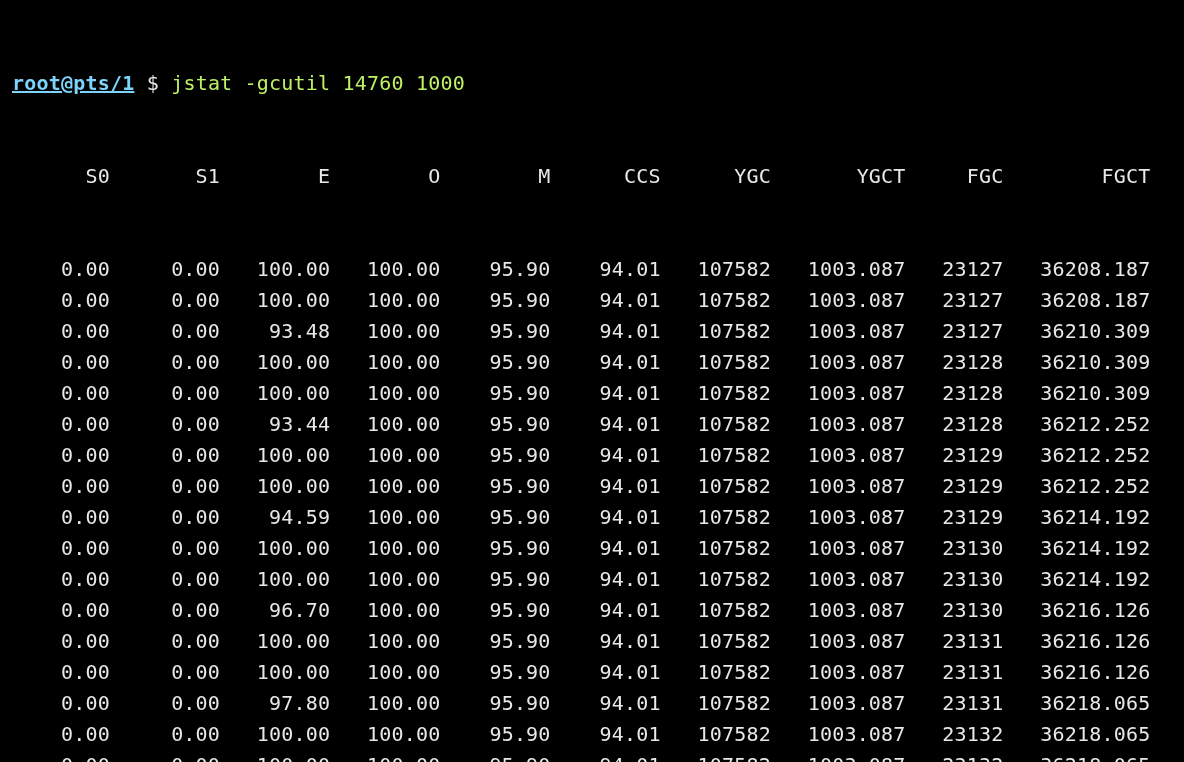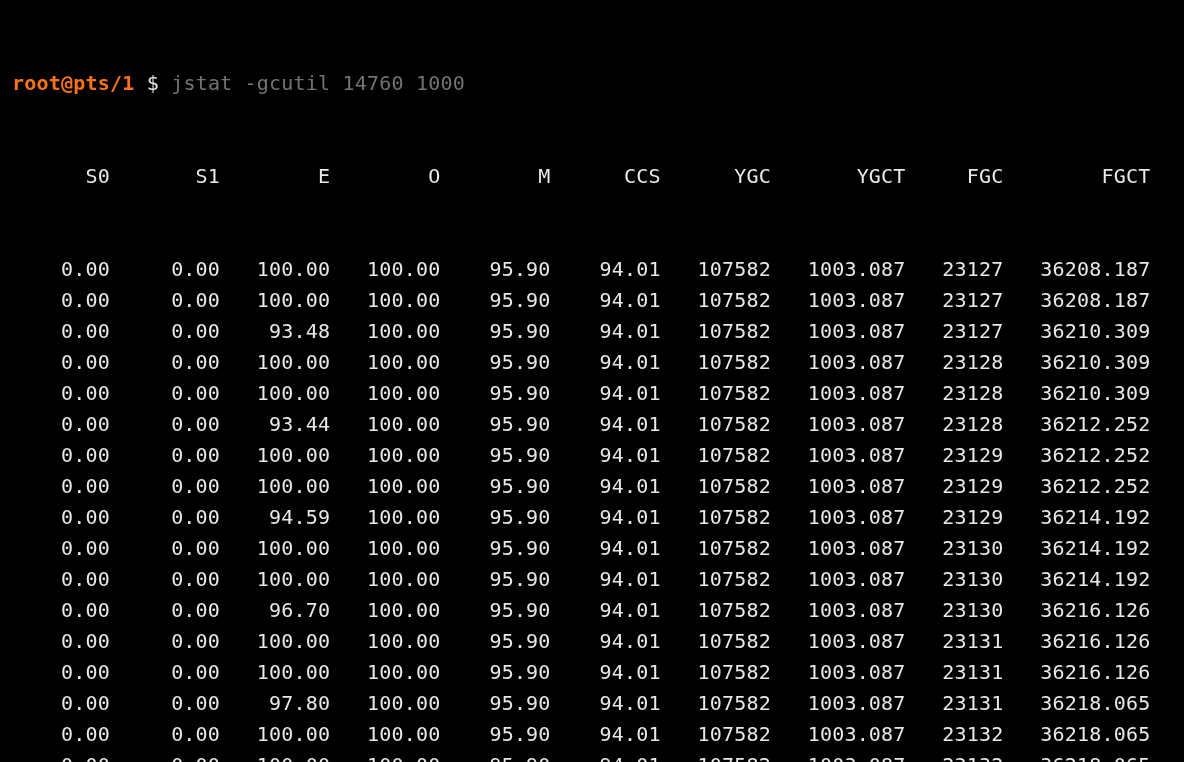--- a/index.html
+++ b/index.html
@@ -13,23 +13,23 @@
     width: 1184px;
     height: 762px;
     overflow: hidden;
     letter-spacing: 0.2px;
   }
   .term {
     padding: 6px 10px 10px 12px;
     white-space: pre;
     position: relative;
   }
-  .prompt-user { color: #f97316; font-weight: bold; }
+  .prompt-user { color: #7dd3fc; font-weight: bold; text-decoration: underline; }
   .prompt-rest { color: #e8e8e8; }
-  .cmd { color: #737373; }
+  .cmd { color: #bef264; }
 </style>
 </head>
 <body>
 
 <div class="term">
   <div><span class="prompt-user">root@pts/1</span><span class="prompt-rest"> $ </span><span class="cmd">jstat -gcutil 14760 1000</span></div>
   <div id="header-row" class="row">      S0       S1        E        O        M      CCS      YGC       YGCT     FGC        FGCT         GCT</div>
   <div id="rows"><div class="row">    0.00     0.00   100.00   100.00    95.90    94.01   107582   1003.087   23127   36208.187   37211.274</div><div class="row">    0.00     0.00   100.00   100.00    95.90    94.01   107582   1003.087   23127   36208.187   37211.274</div><div class="row">    0.00     0.00    93.48   100.00    95.90    94.01   107582   1003.087   23127   36210.309   37213.396</div><div class="row">    0.00     0.00   100.00   100.00    95.90    94.01   107582   1003.087   23128   36210.309   37213.396</div><div class="row">    0.00     0.00   100.00   100.00    95.90    94.01   107582   1003.087   23128   36210.309   37213.396</div><div class="row">    0.00     0.00    93.44   100.00    95.90    94.01   107582   1003.087   23128   36212.252   37215.340</div><div class="row">    0.00     0.00   100.00   100.00    95.90    94.01   107582   1003.087   23129   36212.252   37215.340</div><div class="row">    0.00     0.00   100.00   100.00    95.90    94.01   107582   1003.087   23129   36212.252   37215.340</div><div class="row">    0.00     0.00    94.59   100.00    95.90    94.01   107582   1003.087   23129   36214.192   37217.280</div><div class="row">    0.00     0.00   100.00   100.00    95.90    94.01   107582   1003.087   23130   36214.192   37217.280</div><div class="row">    0.00     0.00   100.00   100.00    95.90    94.01   107582   1003.087   23130   36214.192   37217.280</div><div class="row">    0.00     0.00    96.70   100.00    95.90    94.01   107582   1003.087   23130   36216.126   37219.213</div><div class="row">    0.00     0.00   100.00   100.00    95.90    94.01   107582   1003.087   23131   36216.126   37219.213</div><div class="row">    0.00     0.00   100.00   100.00    95.90    94.01   107582   1003.087   23131   36216.126   37219.213</div><div class="row">    0.00     0.00    97.80   100.00    95.90    94.01   107582   1003.087   23131   36218.065   37221.153</div><div class="row">    0.00     0.00   100.00   100.00    95.90    94.01   107582   1003.087   23132   36218.065   37221.153</div><div class="row">    0.00     0.00   100.00   100.00    95.90    94.01   107582   1003.087   23132   36218.065   37221.153</div></div>
   
 </div>

